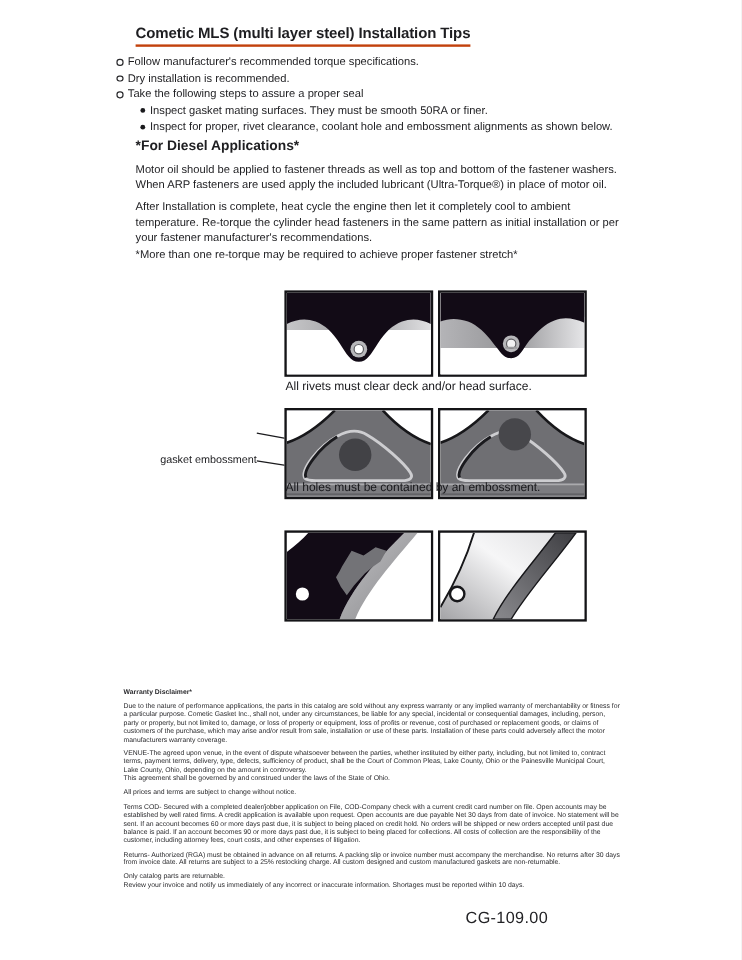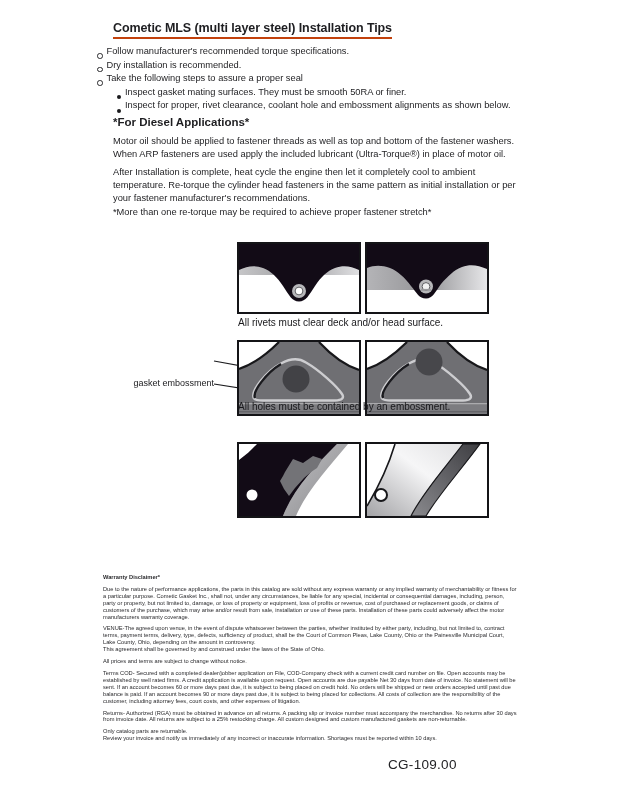--- a/index.html
+++ b/index.html
@@ -5,21 +5,21 @@
   html,body{margin:0;padding:0;background:#e8e8e8;}
   .page{
     position:relative;width:618px;height:800px;background:#ffffff;
     font-family:"Liberation Sans",sans-serif;color:#1e1e21;overflow:hidden;
     margin:0 auto;
   }
   
   .title{position:absolute;left:113px;top:21px;margin:0;font-size:12.5px;font-weight:bold;letter-spacing:-0.1px;}
   .title .title-text{display:inline-block;border-bottom:2px solid #c2410c;padding-bottom:2px;}
   .tips{position:absolute;left:97px;top:45px;width:480px;font-size:9.3px;line-height:13.6px;}
-  .tip-row{display:flex;align-items:flex-end;}
+  .tip-row{display:flex;align-items:flex-start;}
   .tip-row.sub{padding-left:20px;}
   .o-marker{flex:0 0 auto;width:3.5px;height:3.5px;border:1px solid #2a2a2d;border-radius:50%;margin:4.2px 4px 0 0;}
   .dot-marker{flex:0 0 auto;width:4px;height:4px;background:#1a1a1d;border-radius:50%;margin:4.2px 4px 0 0;}
   
   .diesel-heading{position:absolute;left:113px;top:116px;font-size:11.5px;font-weight:bold;}
   .diesel-para{position:absolute;left:113px;width:416px;font-size:9.3px;line-height:13.2px;}
   .p1{top:135px;} .p2{top:166px;}
   .diesel-note{position:absolute;left:113px;top:207px;font-size:9.3px;}
   
   .dlabel{position:absolute;width:124px;text-align:center;font-size:13px;letter-spacing:0.4px;color:#be185d;margin-top:17px;}

